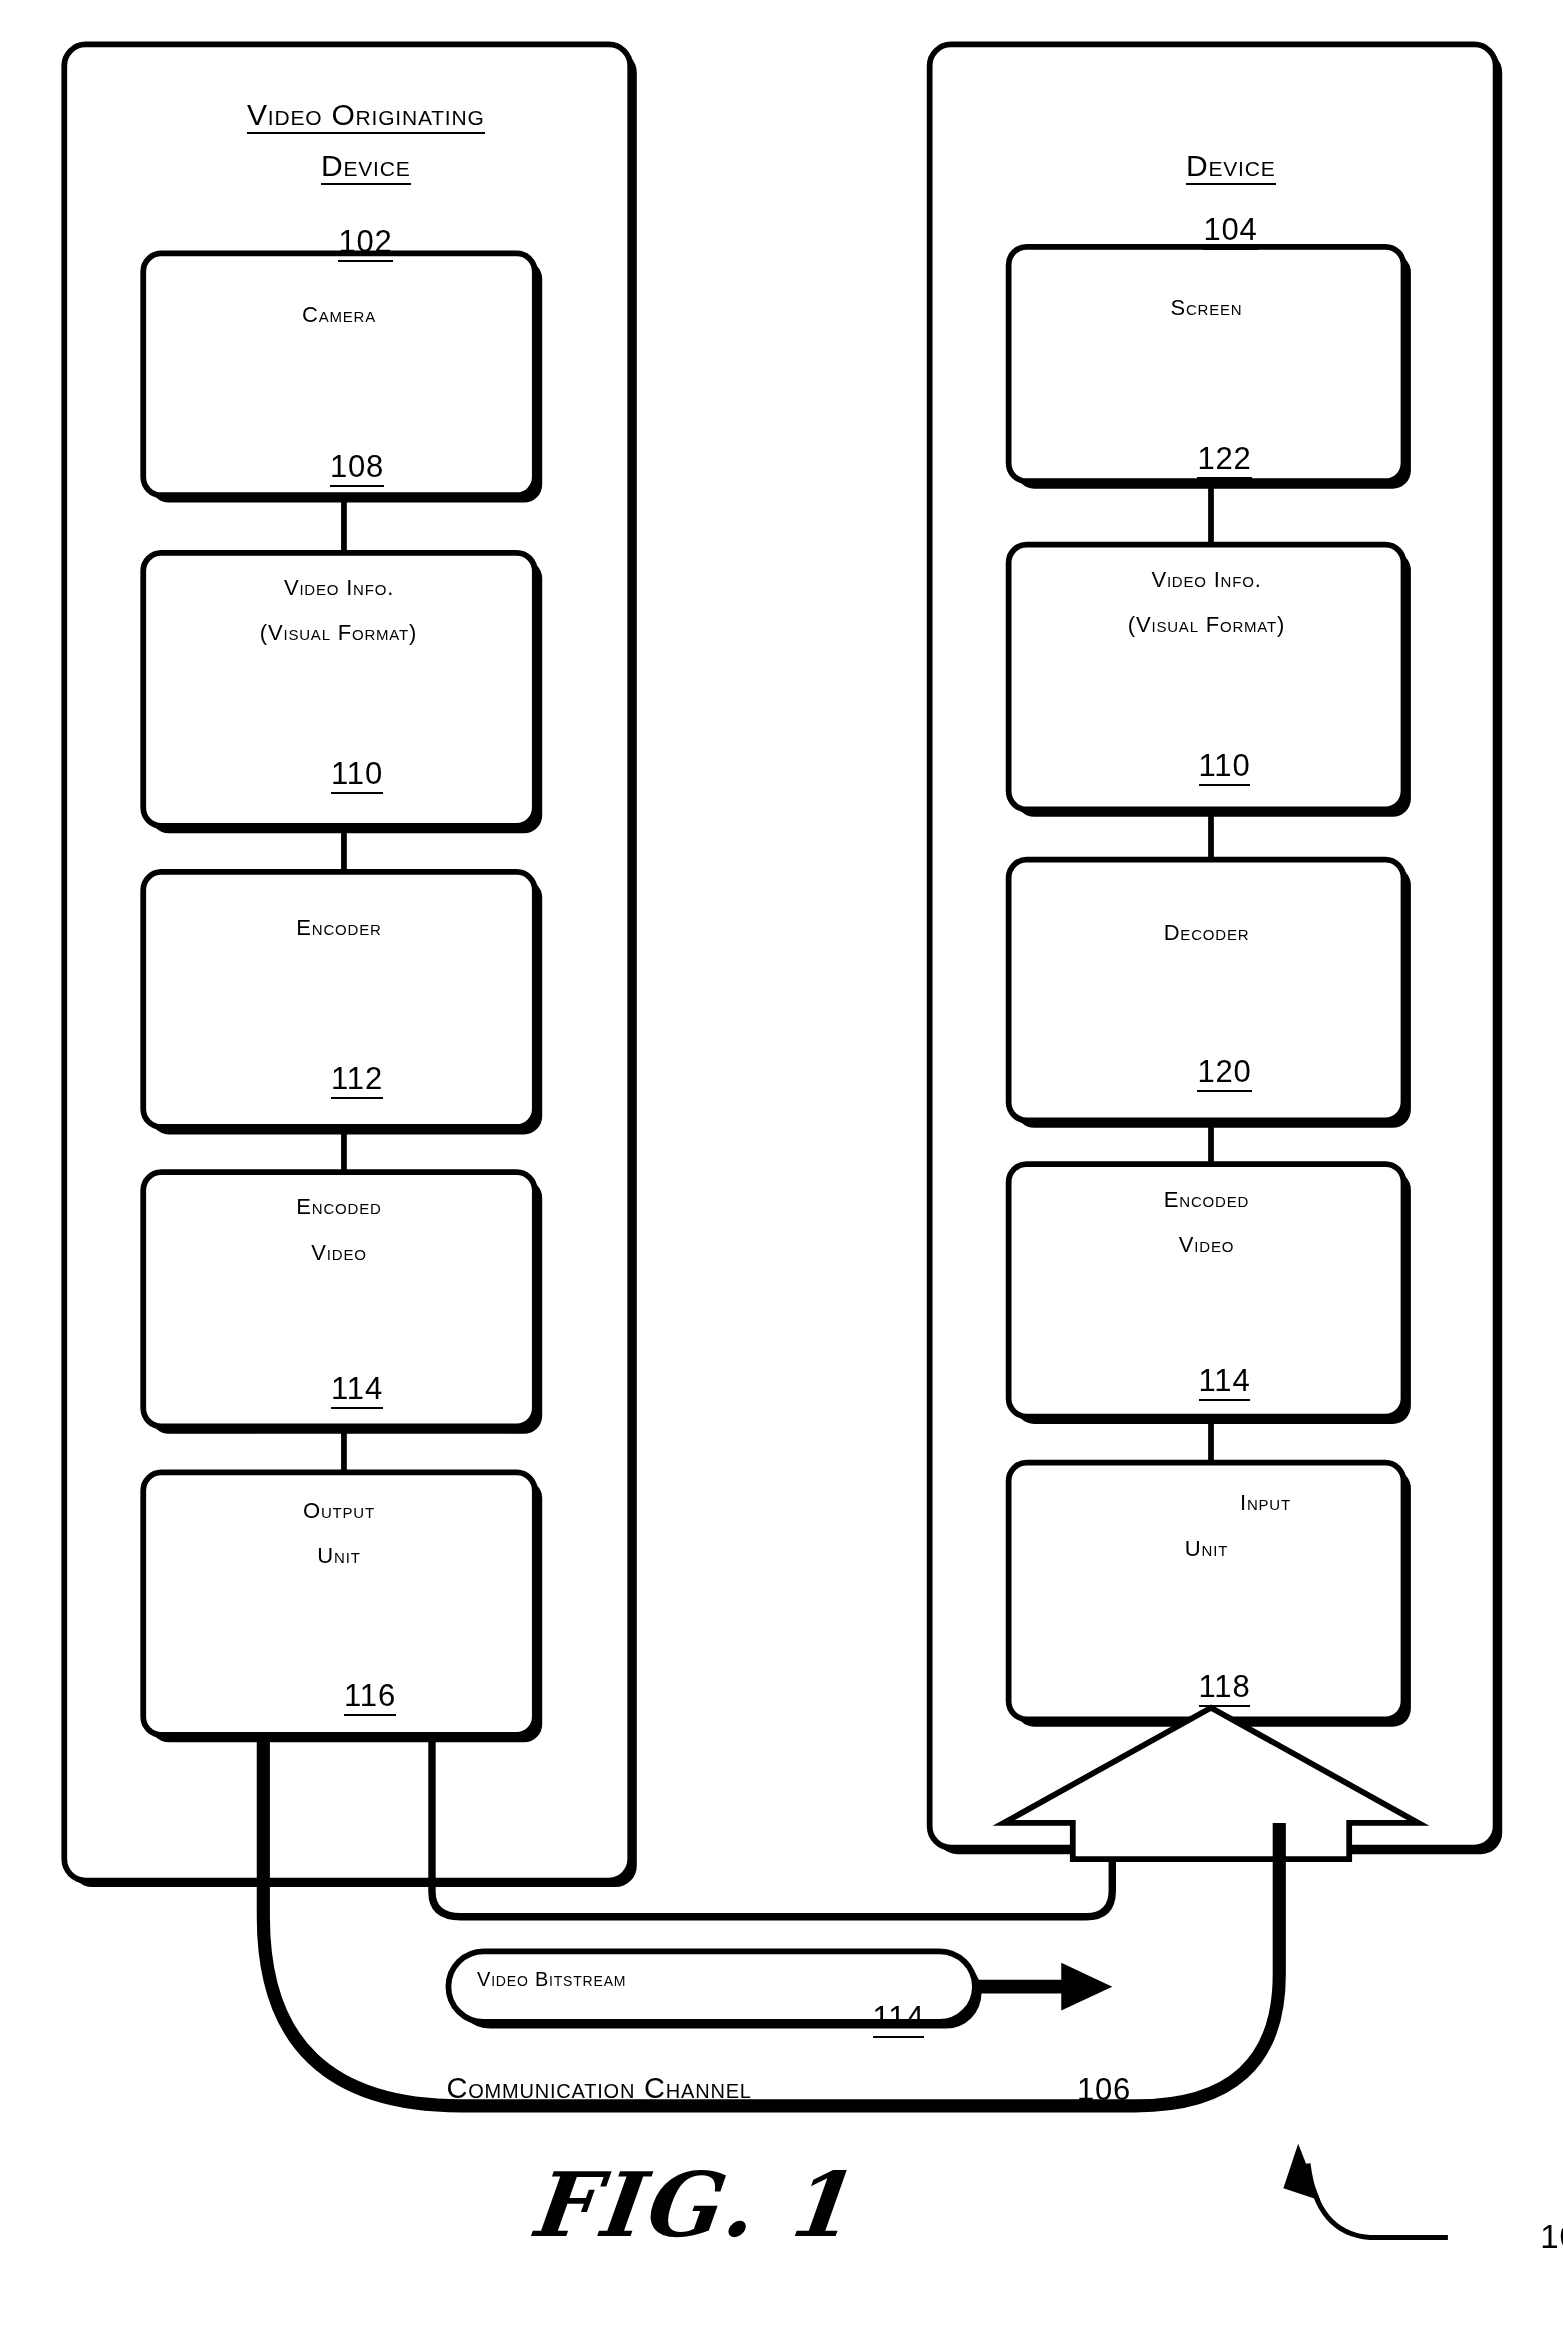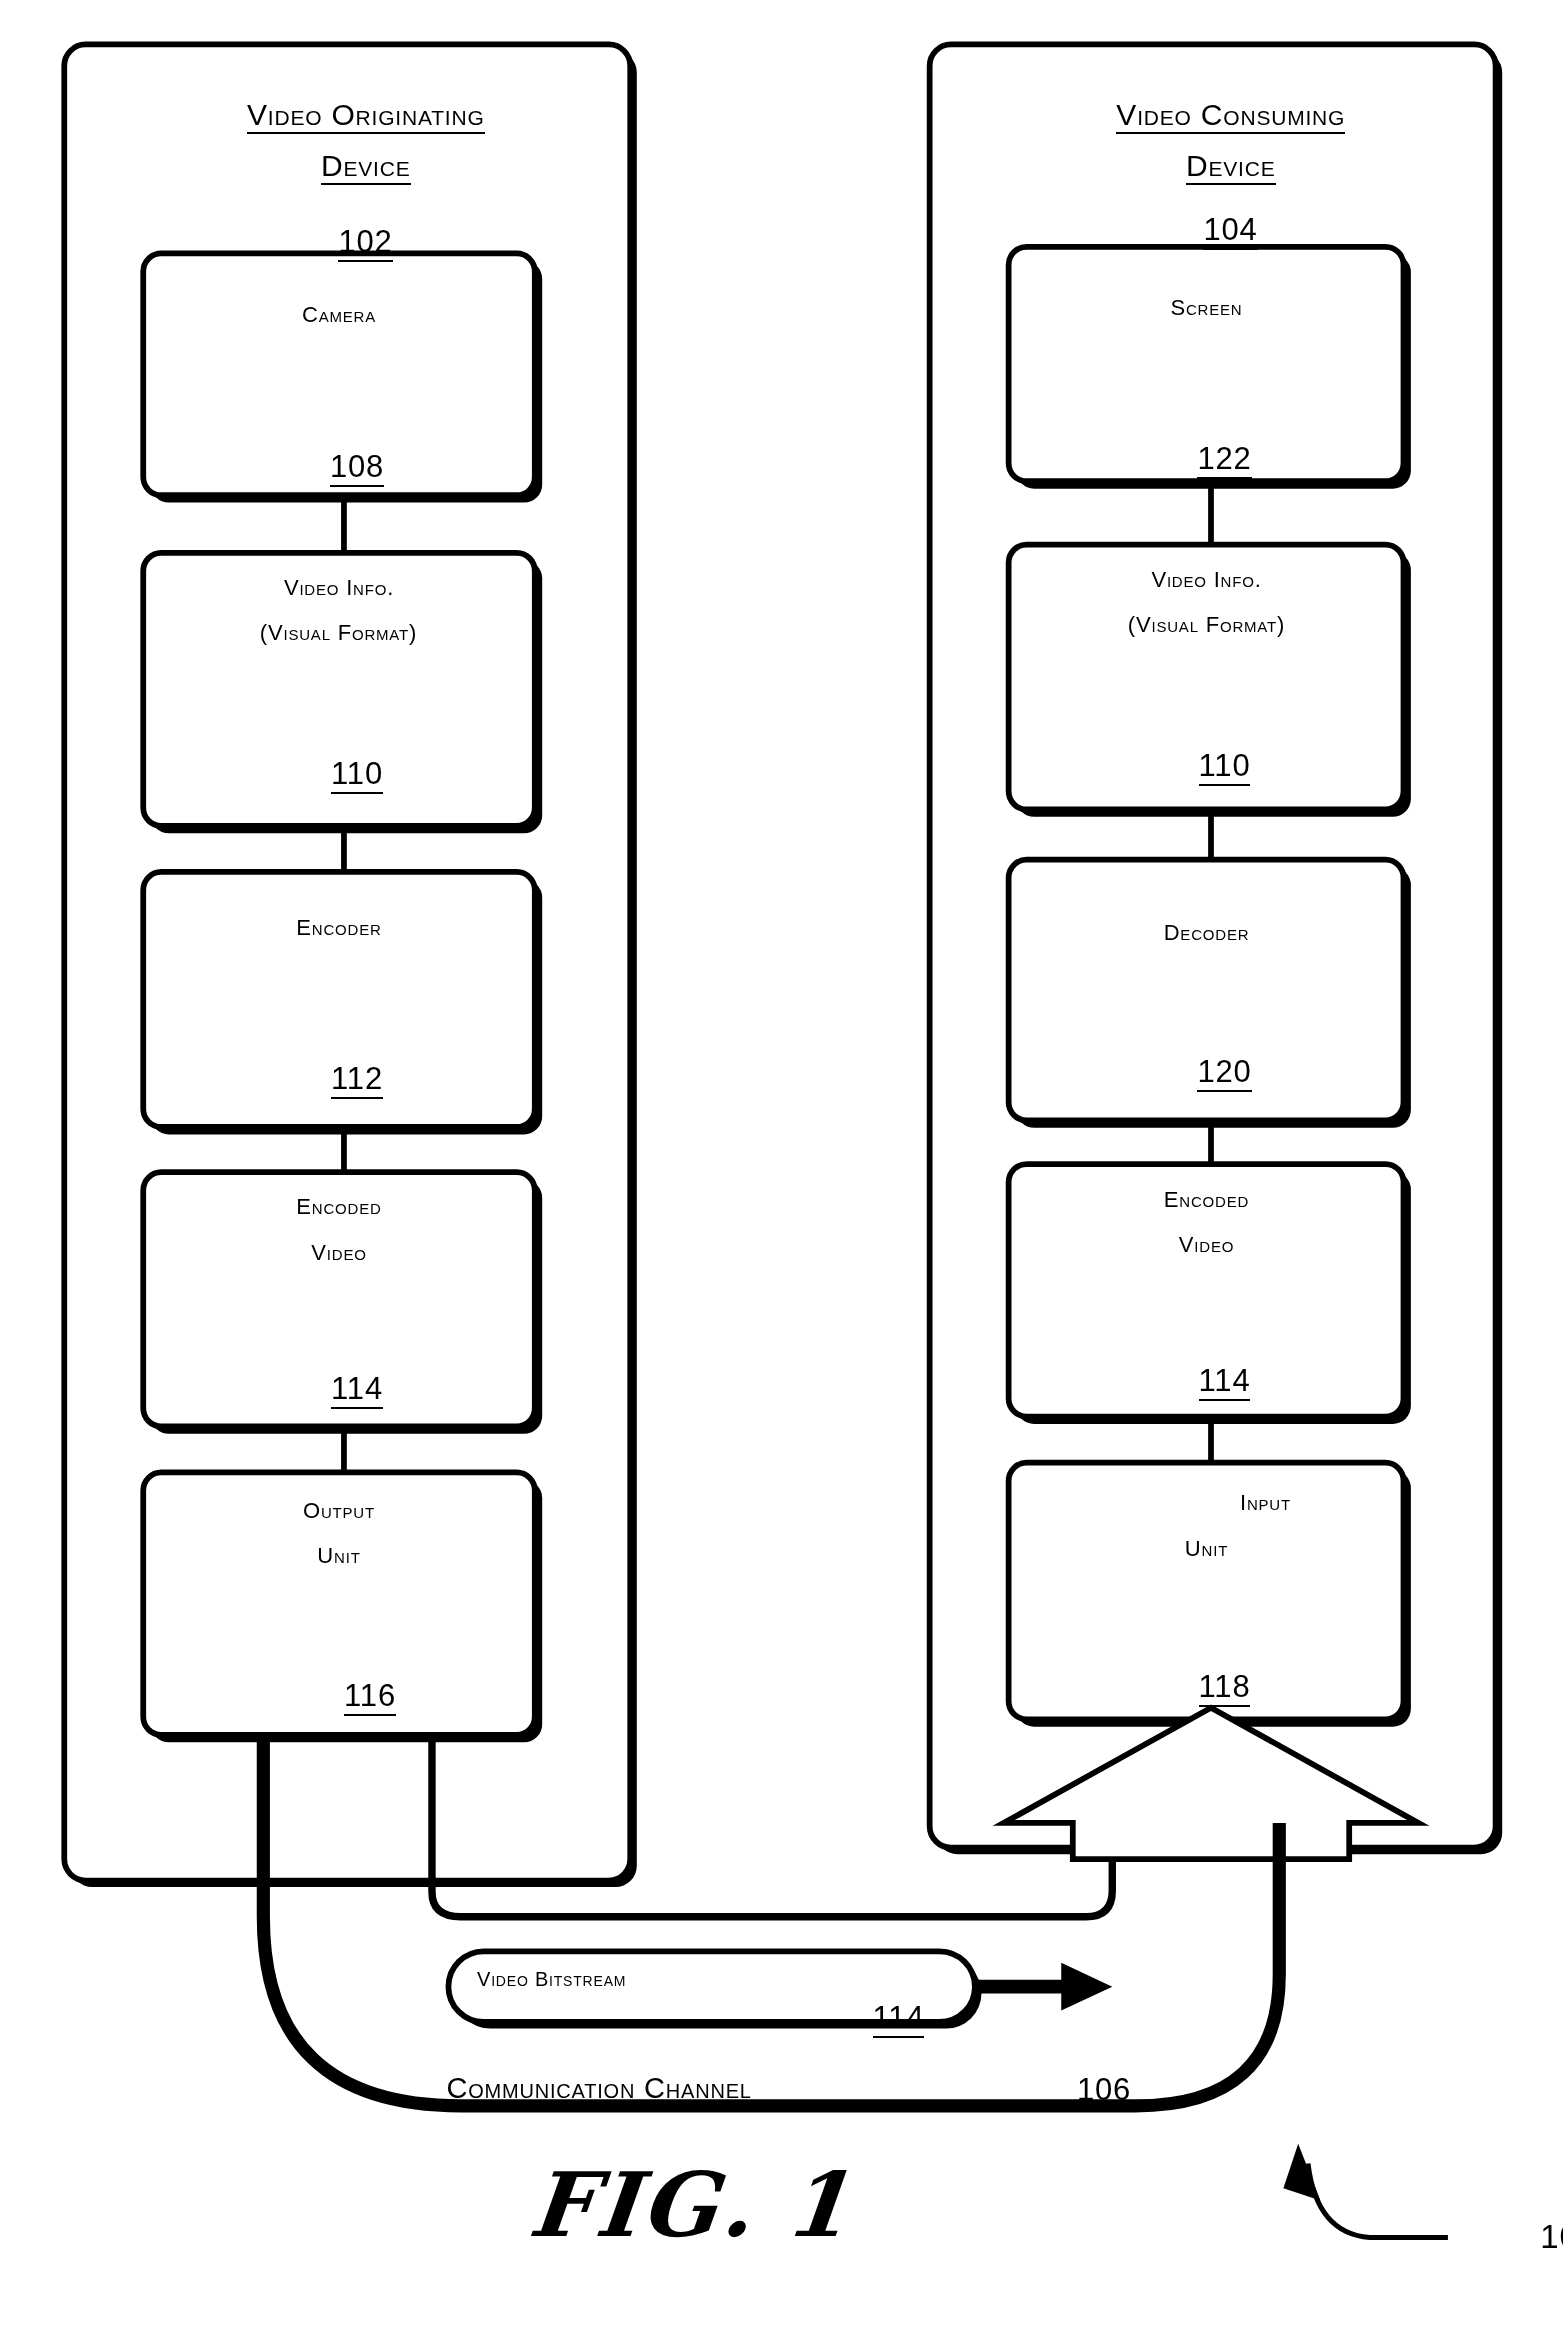--- a/index.html
+++ b/index.html
@@ -164,23 +164,20 @@
   <div class="tx panel-title sc" style="left:86px; top:64px; width:523px;">
     <span class="u">Video Originating</span>
   </div>
   <div class="tx panel-title sc" style="left:86px; top:115px; width:523px;">
     <span class="u">Device</span>
   </div>
   <div class="tx ref panel-ref" style="left:86px; top:190px; width:523px;">
     <span class="u">102</span>
   </div>
 
-  <div class="tx panel-title sc" style="left:951px; top:64px; width:523px;">
-    <span class="u">Video Consuming</span>
-  </div>
   <div class="tx panel-title sc" style="left:951px; top:115px; width:523px;">
     <span class="u">Device</span>
   </div>
   <div class="tx ref panel-ref" style="left:951px; top:178px; width:523px;">
     <span class="u">104</span>
   </div>
 
   <div class="tx box-label sc" style="left:143px; top:303px; width:392px;">Camera</div>
   <div class="tx ref" style="left:143px; top:415px; width:392px;">
     <span class="u">108</span>

